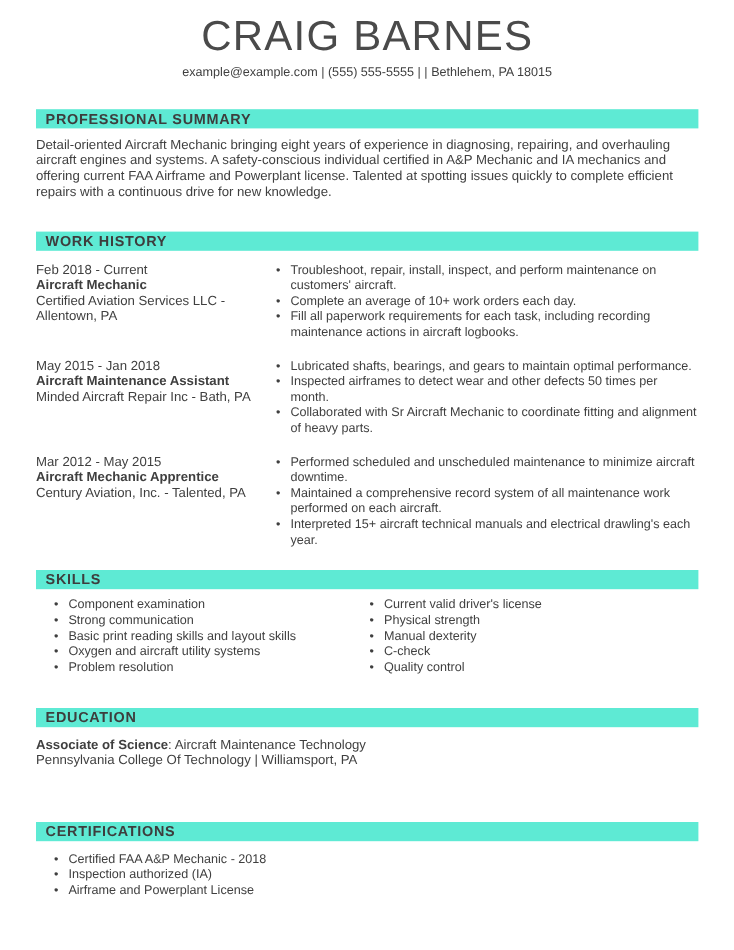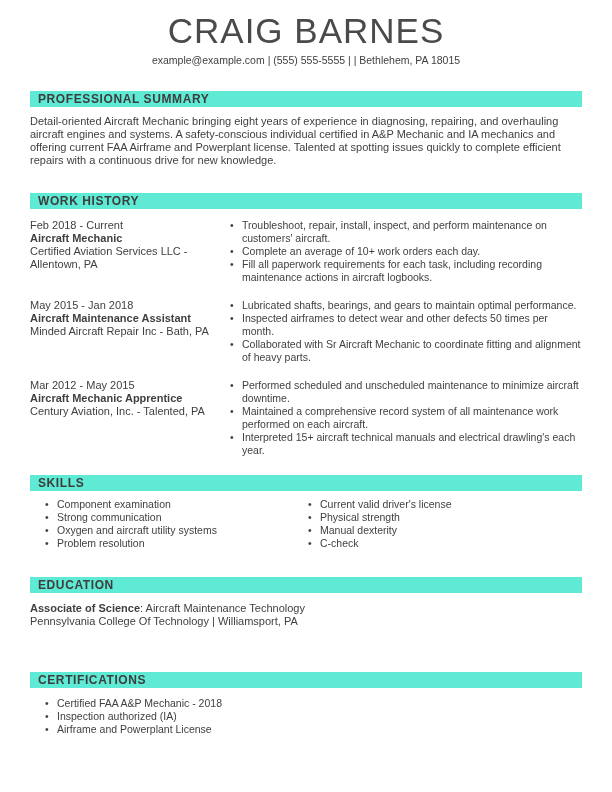--- a/index.html
+++ b/index.html
@@ -153,30 +153,32 @@
       </ul>
     </div>
   </div>
 
   <div class="section-bar bar-skills">SKILLS</div>
   <div class="skills-cols">
     <div class="skills-col skills-col-left">
       <ul class="bullets">
         <li>Component examination</li>
         <li>Strong communication</li>
+        <li>Basic print reading skills and layout skills</li>
         <li>Oxygen and aircraft utility systems</li>
         <li>Problem resolution</li>
       </ul>
     </div>
     <div class="skills-col skills-col-right">
       <ul class="bullets">
         <li>Current valid driver's license</li>
         <li>Physical strength</li>
         <li>Manual dexterity</li>
         <li>C-check</li>
+        <li>Quality control</li>
       </ul>
     </div>
   </div>
 
   <div class="section-bar bar-education">EDUCATION</div>
   <div class="education-block body-text">
     <div><span class="degree-bold">Associate of Science</span><span>: Aircraft Maintenance Technology</span></div>
     <div>Pennsylvania College Of Technology | Williamsport, PA</div>
   </div>
 

